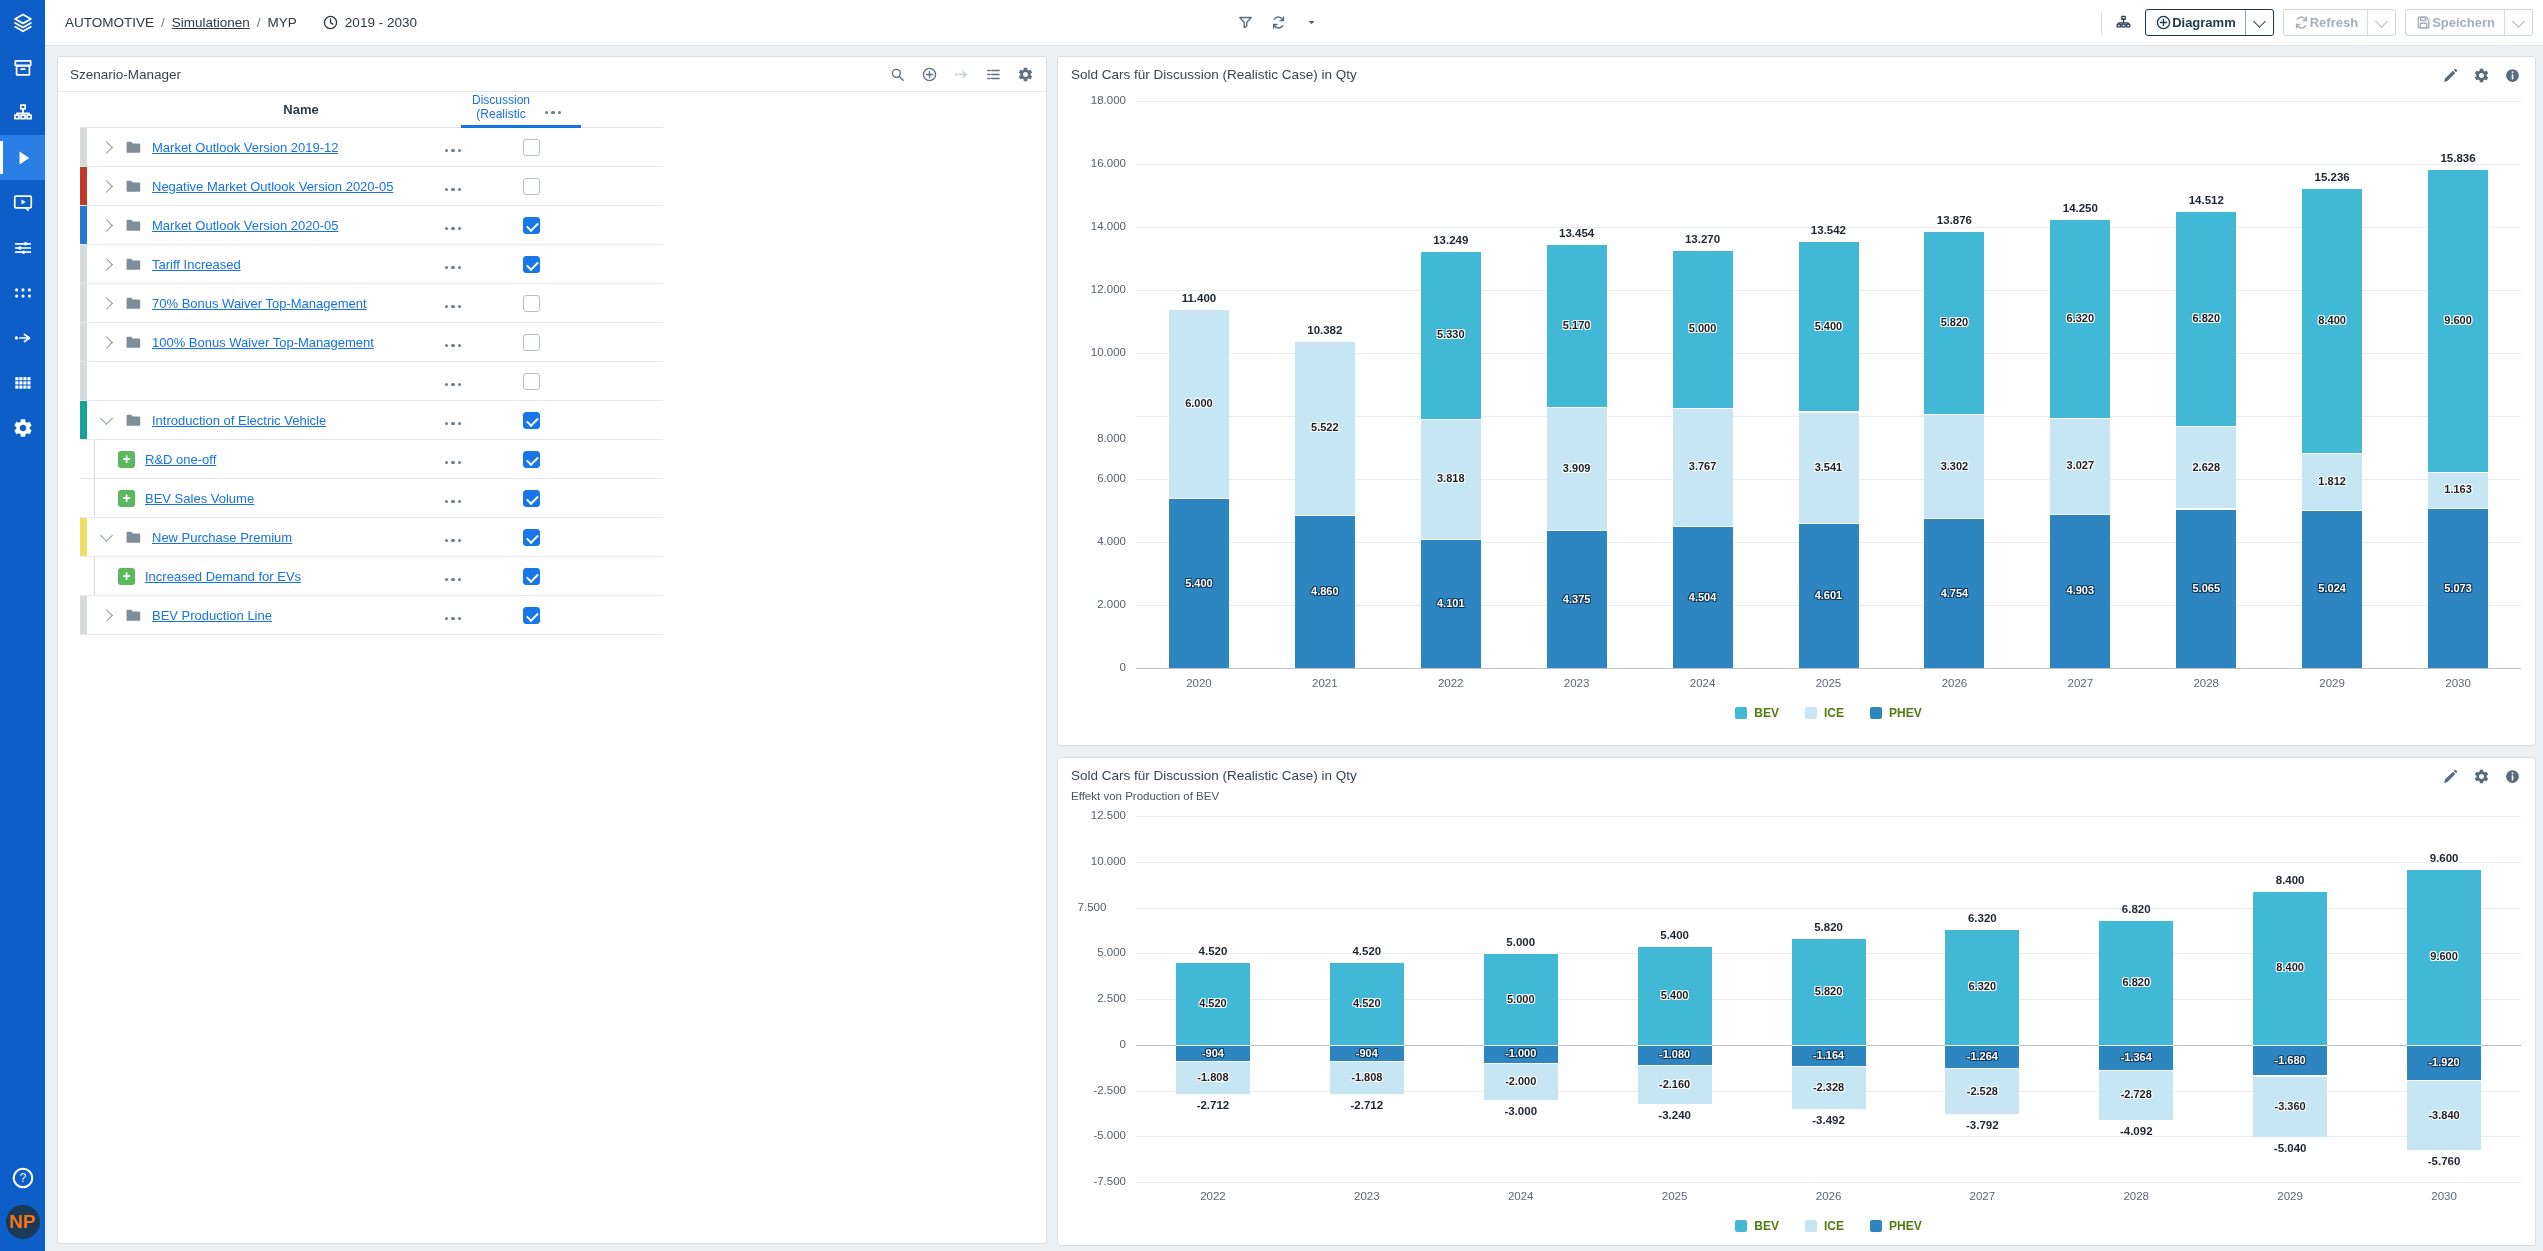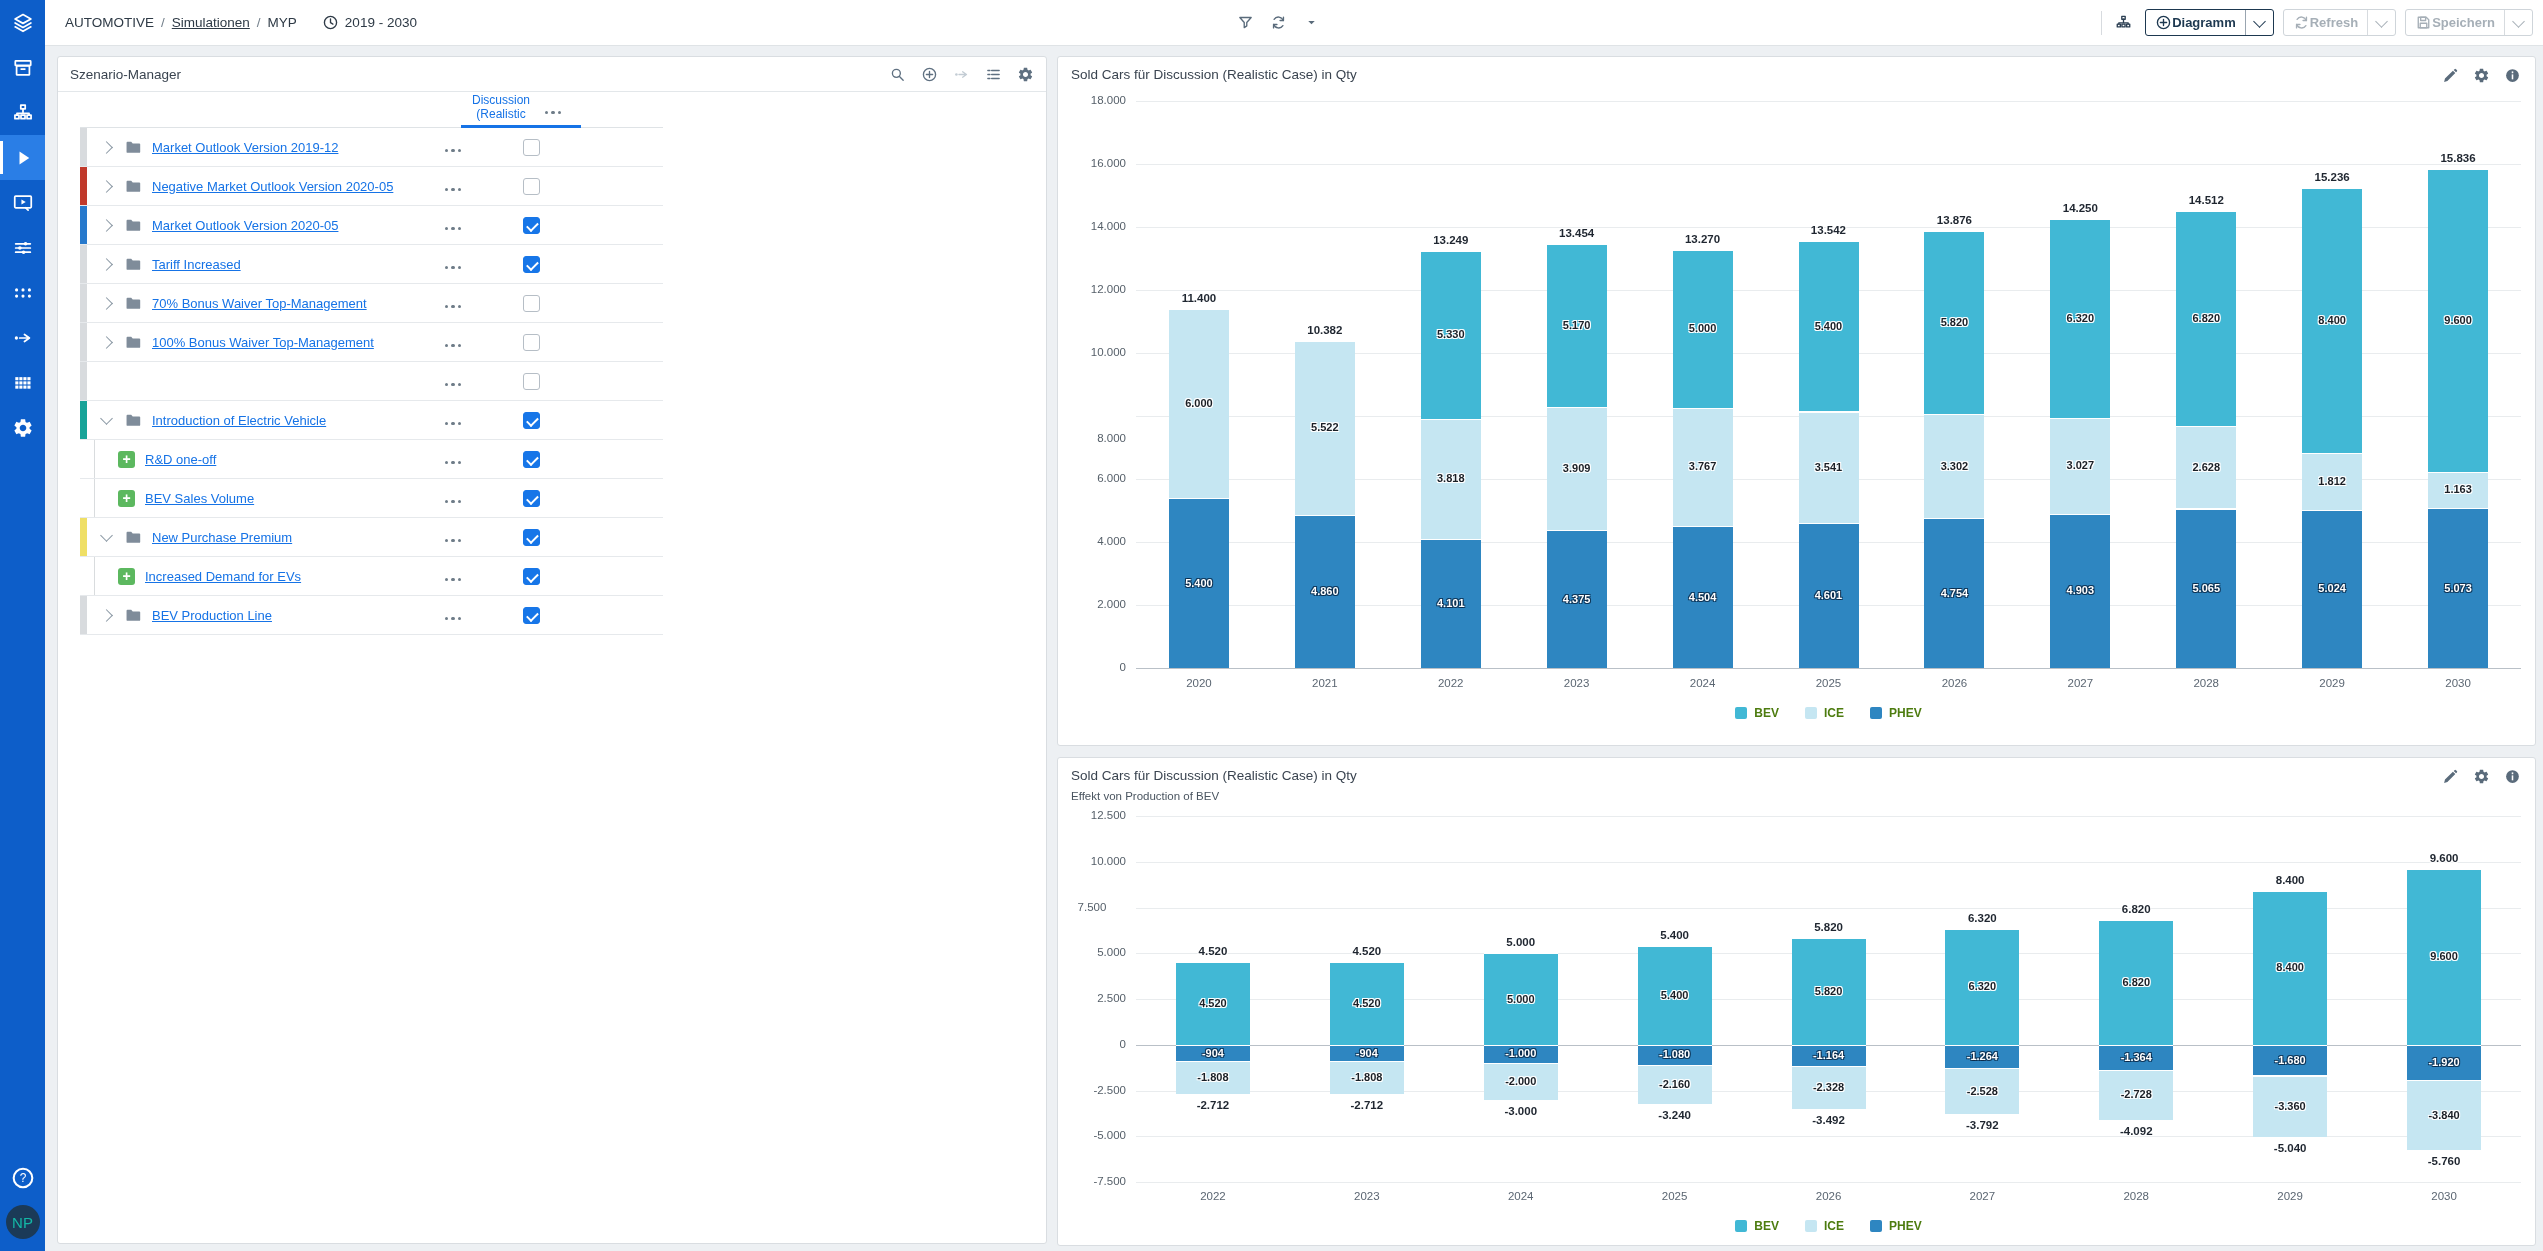--- a/index.html
+++ b/index.html
@@ -10,21 +10,21 @@
   
   .sidebar{position:absolute;left:0;top:0;width:45px;height:1251px;background:#0d5ec9;
            display:flex;flex-direction:column;}
   .sb-top{flex:1;display:flex;flex-direction:column;}
   .sb-item{height:45px;display:flex;align-items:center;justify-content:center;color:#fff;cursor:pointer;position:relative;}
   .sb-item svg{width:22px;height:22px;}
   .sb-item.active{background:#2a7ee6;}
   .sb-item.active::before{content:"";position:absolute;left:0;top:6px;bottom:6px;width:3px;background:#fff;}
   .sb-bottom{display:flex;flex-direction:column;align-items:center;padding-bottom:12px;gap:14px;}
   .sb-help{width:26px;height:26px;color:#fff;display:flex;align-items:center;justify-content:center;cursor:pointer;}
-  .avatar{width:34px;height:34px;border-radius:50%;background:#1b3a57;color:#14b8a6;font-size:15px;font-weight:400;
+  .avatar{width:34px;height:34px;border-radius:50%;background:#1b3a57;color:#f97316;font-size:19px;font-weight:700;
           display:flex;align-items:center;justify-content:center;cursor:pointer;}
 
   
   .topbar{position:absolute;left:45px;top:0;right:0;height:45px;background:#fff;border-bottom:1px solid #dfe3e6;}
   .crumbs{position:absolute;left:20px;top:0;height:45px;display:flex;align-items:center;gap:7px;font-size:13.5px;color:#2e3a46;}
   .crumb-sep{color:#74808c;}
   .crumb-link{text-decoration:underline;cursor:pointer;}
   .period{display:flex;align-items:center;gap:6px;margin-left:18px;}
   .period svg{width:17px;height:17px;color:#2e3a46;}
   .mid-icons{position:absolute;left:1192px;top:0;height:45px;display:flex;align-items:center;gap:16px;color:#5a6b7b;}
@@ -334,20 +334,21 @@
           </span>
         <span id="gear1-ic" style="display: inline-block; width: 17px; height: 17px;">
             <svg viewBox="0 0 24 24" fill="none" stroke="currentColor" stroke-width="1.9" stroke-linecap="round" stroke-linejoin="round" style="width:100%;height:100%;display:block">
               <path d="M19.14 12.94c.04-.3.06-.61.06-.94 0-.32-.02-.64-.07-.94l2.03-1.58c.18-.14.23-.41.12-.61l-1.92-3.32c-.12-.22-.37-.29-.59-.22l-2.39.96c-.5-.38-1.03-.7-1.62-.94l-.36-2.54c-.04-.24-.24-.41-.48-.41h-3.84c-.24 0-.43.17-.47.41l-.36 2.54c-.59.24-1.13.57-1.62.94l-2.39-.96c-.22-.08-.47 0-.59.22L2.74 8.87c-.12.21-.08.47.12.61l2.03 1.58c-.05.3-.09.63-.09.94s.02.64.07.94l-2.03 1.58c-.18.14-.23.41-.12.61l1.92 3.32c.12.22.37.29.59.22l2.39-.96c.5.38 1.03.7 1.62.94l.36 2.54c.05.24.24.41.48.41h3.84c.24 0 .44-.17.47-.41l.36-2.54c.59-.24 1.13-.56 1.62-.94l2.39.96c.22.08.47 0 .59-.22l1.92-3.32c.12-.22.07-.47-.12-.61l-2.01-1.58zM12 15.6c-1.98 0-3.6-1.62-3.6-3.6s1.62-3.6 3.6-3.6 3.6 1.62 3.6 3.6-1.62 3.6-3.6 3.6z" fill="currentColor" stroke="none"></path>
             </svg>
           </span>
       </span>
     </div>
     <div class="sm-table">
       <div class="thead">
+        <div class="th-name">Name</div>
         <div class="th-scen">
           <div>Discussion</div>
           <div>(Realistic</div>
         </div>
         <div class="th-more">
             <span class="dots"><i></i><i></i><i></i></span>
           </div>
         <div class="th-underline"></div>
       </div>
       <div id="tree">

